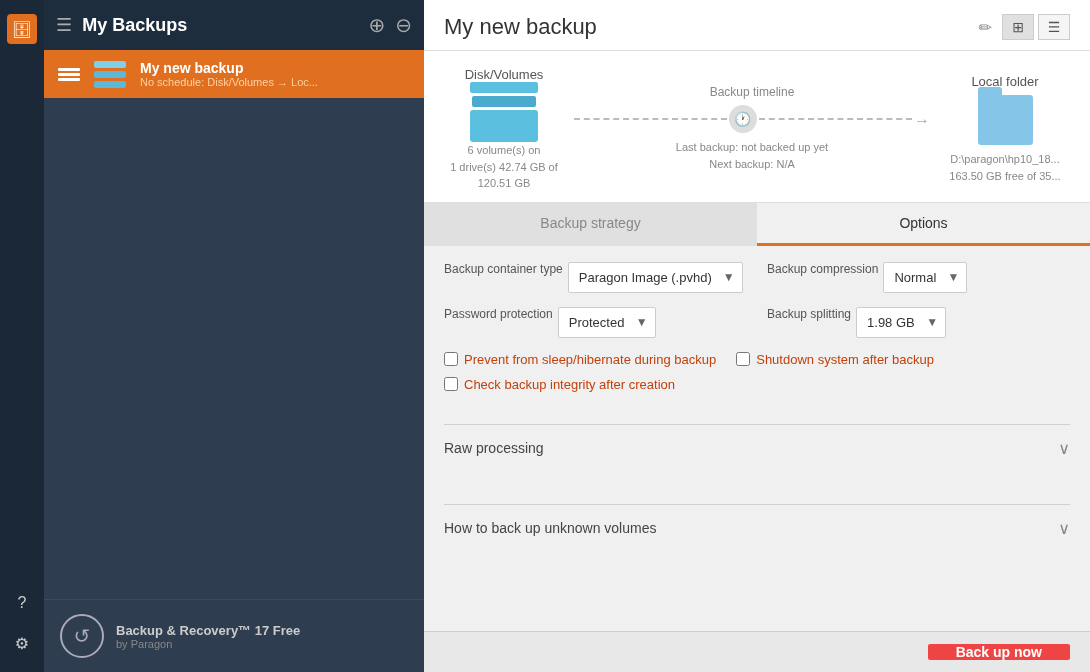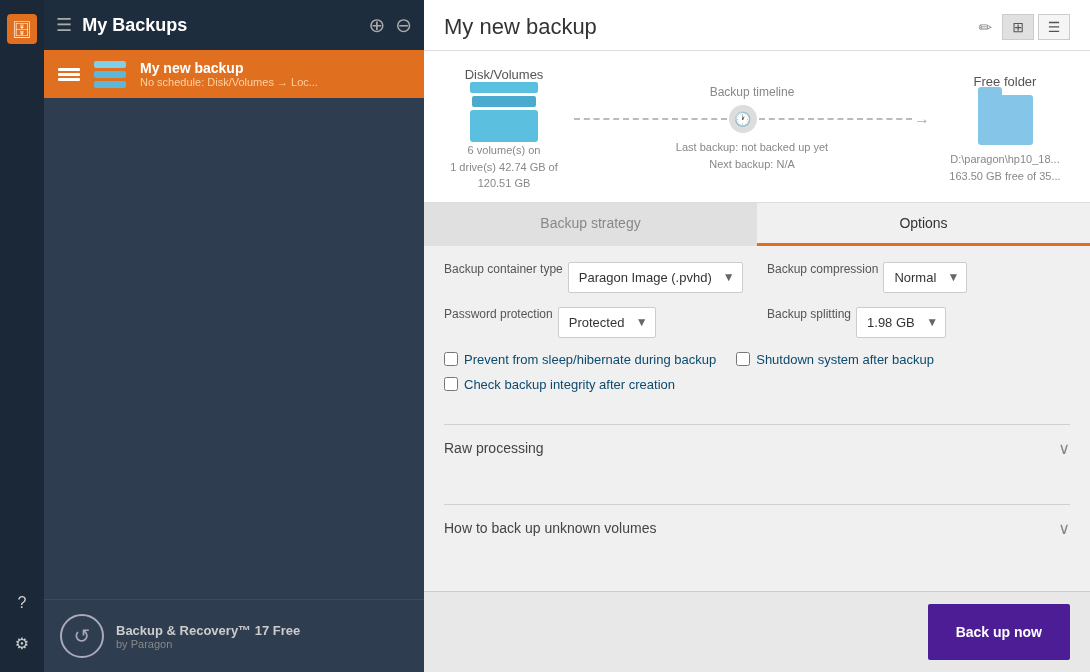--- a/index.html
+++ b/index.html
@@ -388,21 +388,21 @@
       gap: 6px;
       cursor: pointer;
     }
     .checkbox-item input[type=checkbox] {
       width: 14px;
       height: 14px;
       cursor: pointer;
     }
     .checkbox-label {
       font-size: 13px;
-      color: #0c4a6e;
+      color: #c2410c;
       cursor: pointer;
     }
     .expandable-section {
       border-top: 1px solid #d0d0d0;
       padding: 14px 0;
       display: flex;
       align-items: center;
       cursor: pointer;
       margin-top: 32px;
     }
@@ -420,24 +420,24 @@
     
     .main-footer {
       background: #e8e8e8;
       padding: 12px 20px;
       display: flex;
       justify-content: flex-end;
       border-top: 1px solid #ccc;
       flex-shrink: 0;
     }
     .back-up-now-btn {
-      background: #4c1d95;
+      background: #ef4444;
       color: #fff;
       border: none;
-      padding: 20px 28px;
+      padding: 0 28px;
       font-size: 14px;
       font-weight: 600;
       cursor: pointer;
       border-radius: 2px;
     }
 
     
     .options-panel::-webkit-scrollbar { width: 8px; }
     .options-panel::-webkit-scrollbar-track { background: #e0e0e0; }
     .options-panel::-webkit-scrollbar-thumb { background: #bbb; }
@@ -528,21 +528,21 @@
         <div class="timeline-dashes"></div>
         <div class="timeline-arrow">→</div>
       </div>
       <div class="timeline-status">
         <div>Last backup: not backed up yet</div>
         <div>Next backup: N/A</div>
       </div>
     </div>
 
     <div class="overview-dest">
-      <div class="overview-label">Free folder</div>
+      <div class="overview-label">Local folder</div>
       <div class="folder-icon"></div>
       <div class="dest-path">
         <div>D:\paragon\hp10_18...</div>
         <div>163.50 GB free of 35...</div>
       </div>
     </div>
   </div>
 
   <div class="tabs-area">
     <div class="tab">Backup strategy</div>

